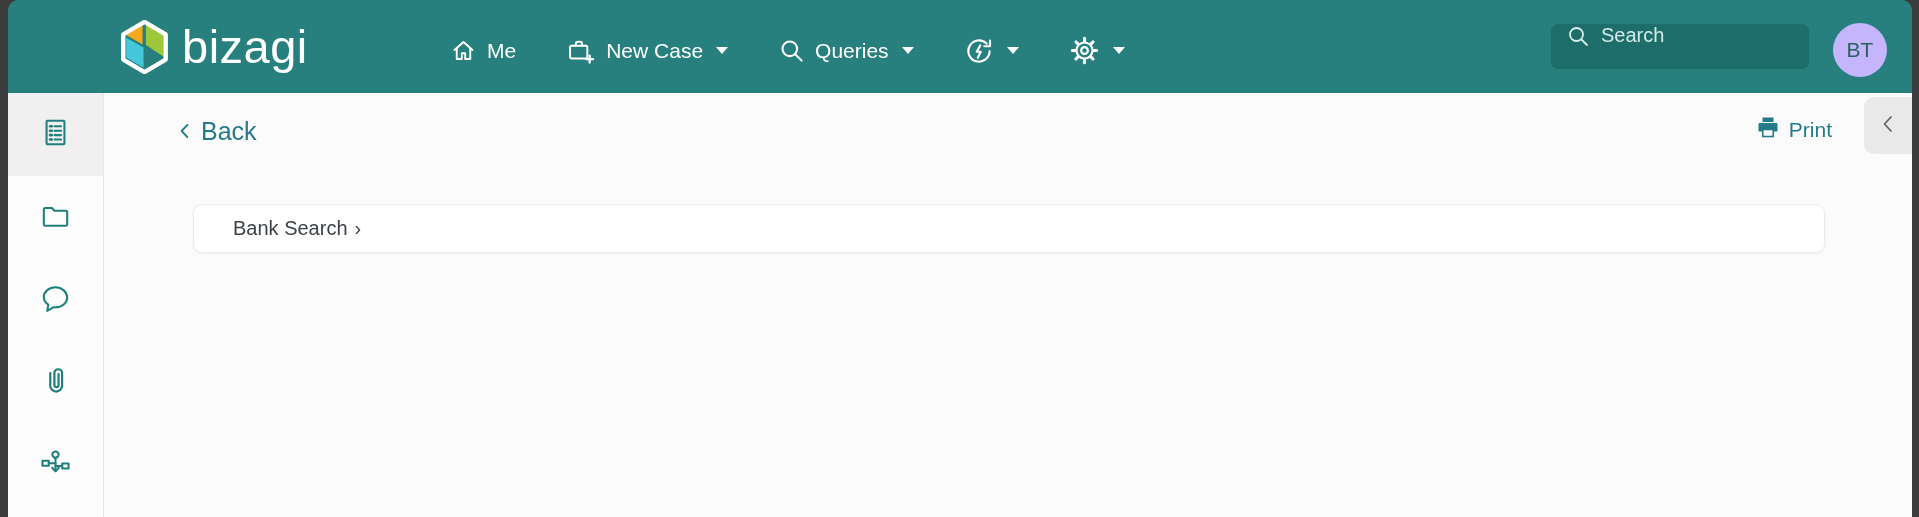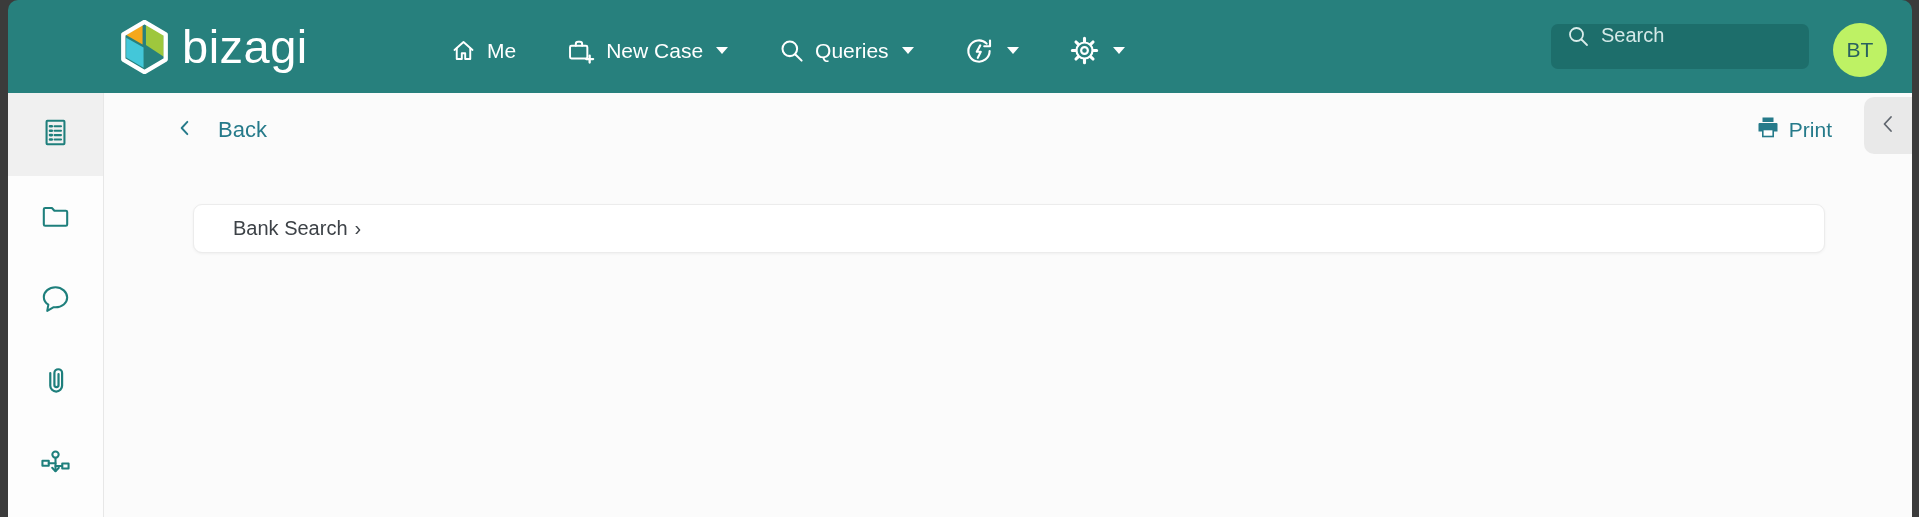--- a/index.html
+++ b/index.html
@@ -26,37 +26,37 @@
            border-right:6px solid transparent; border-top:7px solid #fff; margin-left:3px; }
 
   .search-pill { position:absolute; right:103px; top:24px; width:258px; height:45px;
                  background:#1d6e6b; border-radius:7px; display:flex; align-items:flex-start;
                  gap:11px; padding:0 15px; }
   .search-pill input { flex:1; background:transparent; border:none; outline:none;
                        color:#eaf5f4; font-size:20px; font-family:"Liberation Sans",sans-serif; }
   .search-pill input::placeholder { color:#d4e9e8; opacity:1; }
 
   .avatar { position:absolute; right:25px; top:23px; width:54px; height:54px;
-            border-radius:50%; background:#bef264; color:#2a615f;
+            border-radius:50%; background:#c4b5fd; color:#2a615f;
             display:flex; align-items:center; justify-content:center;
             font-size:21px; cursor:pointer; }
 
   
   .sidebar { position:absolute; left:0; top:93px; width:96px; height:424px;
              background:#fdfdfd; border-right:1px solid #e7e7e7; }
   .side-item { width:100%; height:83px; display:flex; align-items:center;
                justify-content:center; cursor:pointer; }
   .side-item.active { background:#f0f0f0; }
   .side-item svg { width:33px; height:33px; }
 
   
   .main { position:absolute; left:96px; top:93px; width:1808px; height:424px;
           background:#fbfbfb; }
   .back-link { position:absolute; left:73px; top:24px; display:flex; align-items:center;
-               gap:26px; color:#257a8a; font-size:22px; cursor:pointer; }
+               gap:9px; color:#257a8a; font-size:25px; cursor:pointer; }
   .print-btn { position:absolute; right:80px; top:22px; display:flex; align-items:center;
                gap:9px; color:#257a8a; font-size:21px; cursor:pointer; }
   .collapse-btn { position:absolute; right:0; top:4px; width:48px; height:57px;
                   background:#e9e9e9; border-radius:10px 0 0 10px;
                   display:flex; align-items:center; justify-content:center; cursor:pointer; }
 
   .card { position:absolute; left:89px; width:1632px; background:#fff;
           border:1px solid #ececec; border-radius:9px;
           box-shadow:0 1px 3px rgba(0,0,0,.05); }
   .breadcrumb-card { top:111px; height:49px; display:flex; align-items:center;

